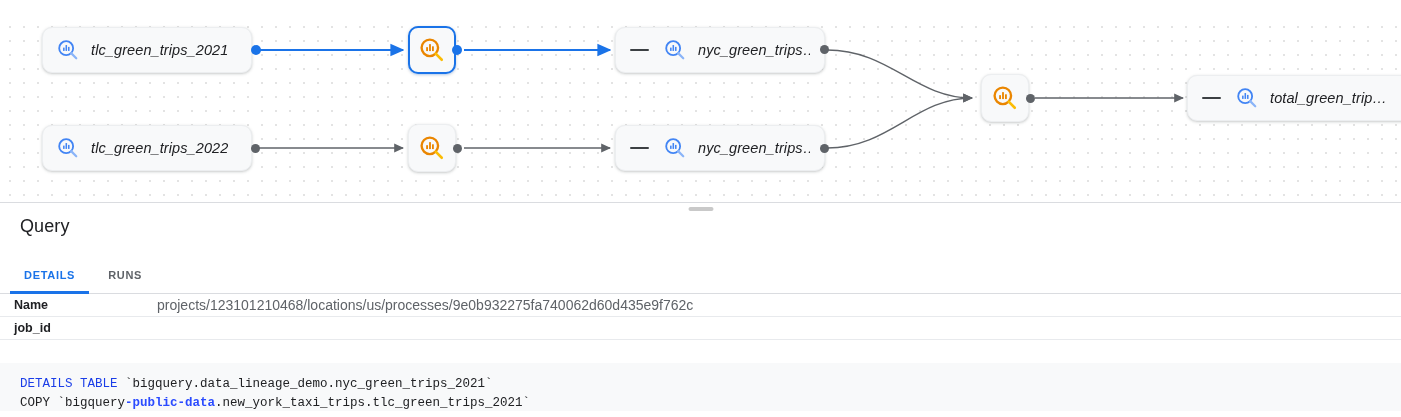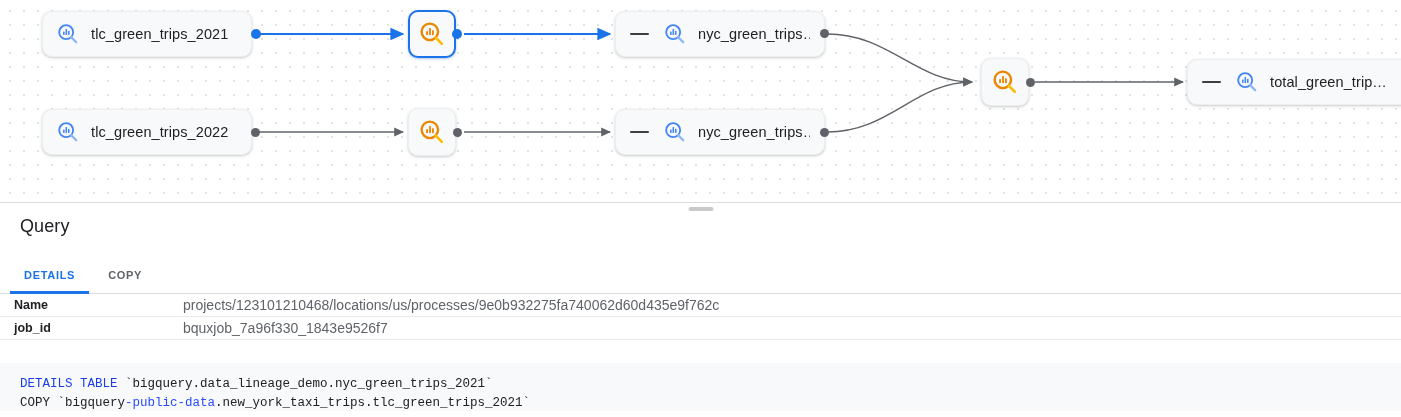--- a/index.html
+++ b/index.html
@@ -15,28 +15,29 @@
   #app {
     position: relative;
     width: 1401px;
     height: 417px;
     background: #fff;
   }
 
   
   #graph-canvas {
     position: absolute;
-    left: 0; top: 0;
+    left: 0; top: 16px;
     width: 1401px;
     height: 209px;
     background-color: #ffffff;
     background-image: radial-gradient(#e3e3e3 1.1px, transparent 1.2px);
     background-size: 14px 14px;
     background-position: 3px 4px;
     overflow: hidden;
+    font-style: italic;
   }
 
   #edge-layer {
     position: absolute;
     left: 0; top: 0;
     width: 1401px; height: 209px;
     pointer-events: none;
   }
 
   
@@ -171,21 +172,21 @@
     top: 91px;
     width: 1401px;
   }
   .kv-row {
     display: flex;
     align-items: center;
     height: 23px;
     border-bottom: 1px solid #e8eaed;
   }
   .kv-key {
-    width: 183px;
+    width: 157px;
     padding-left: 14px;
     font-size: 12.5px;
     font-weight: bold;
     color: #202124;
     white-space: nowrap;
   }
   .kv-val {
     font-size: 14px;
     color: #5f6368;
     white-space: nowrap;
@@ -202,21 +203,21 @@
     background: #f8f9fa;
     padding: 12px 0 0 20px;
     font-family: "Liberation Mono", monospace;
     font-size: 12.5px;
     line-height: 19px;
     color: #202124;
     white-space: pre;
     overflow: hidden;
   }
   .kw { color: #1a3de8; }
-  .tok-blue { color: #2a4bff; }
+  .tok-blue { color: #2a4bff; font-weight: bold; }
 </style>
 </head>
 <body>
 
 <div id="app">
 
   <div id="graph-canvas">
 
     <svg id="edge-layer" viewBox="0 0 1401 209" width="1401" height="209">
       <defs>
@@ -357,31 +358,30 @@
   </div>
 
   <div id="details-panel">
 
     <div id="drag-handle"></div>
 
     <div id="panel-title">Query</div>
 
     <div id="tab-bar">
       <button class="tab active">DETAILS</button>
-      <button class="tab">COPY</button>
+      <button class="tab">RUNS</button>
     </div>
 
     <div id="kv-table">
       <div class="kv-row">
         <div class="kv-key">Name</div>
         <div class="kv-val">projects/123101210468/locations/us/processes/9e0b932275fa740062d60d435e9f762c</div>
       </div>
       <div class="kv-row">
         <div class="kv-key">job_id</div>
-        <div class="kv-val">bquxjob_7a96f330_1843e9526f7</div>
       </div>
     </div>
 
     <div id="sql-block"><span class="kw">DETAILS TABLE</span><span> `bigquery.data_lineage_demo.nyc_green_trips_2021`</span>
 <span>COPY `bigquery</span><span class="tok-blue">-public-data</span><span>.new_york_taxi_trips.tlc_green_trips_2021`</span></div>
 
   </div>
 </div>
 
 </body></html>

